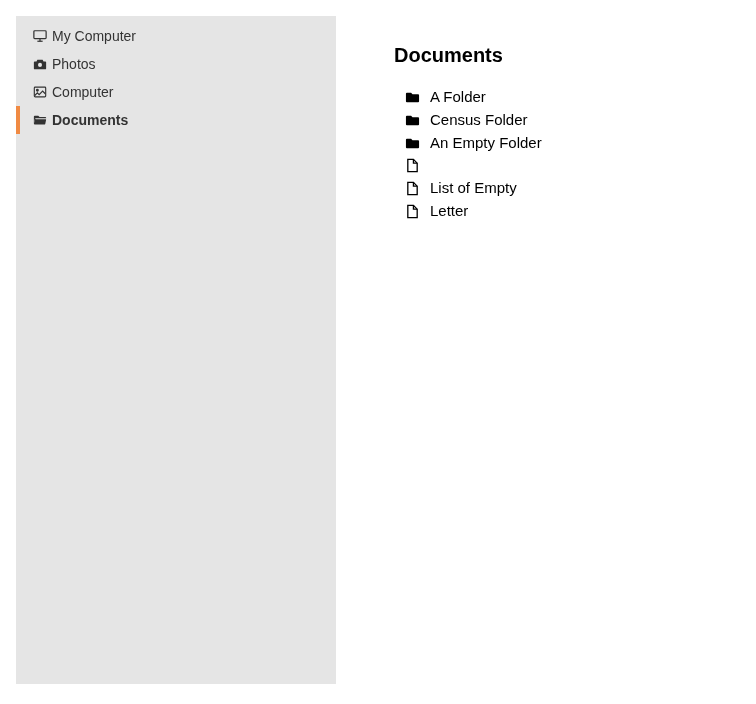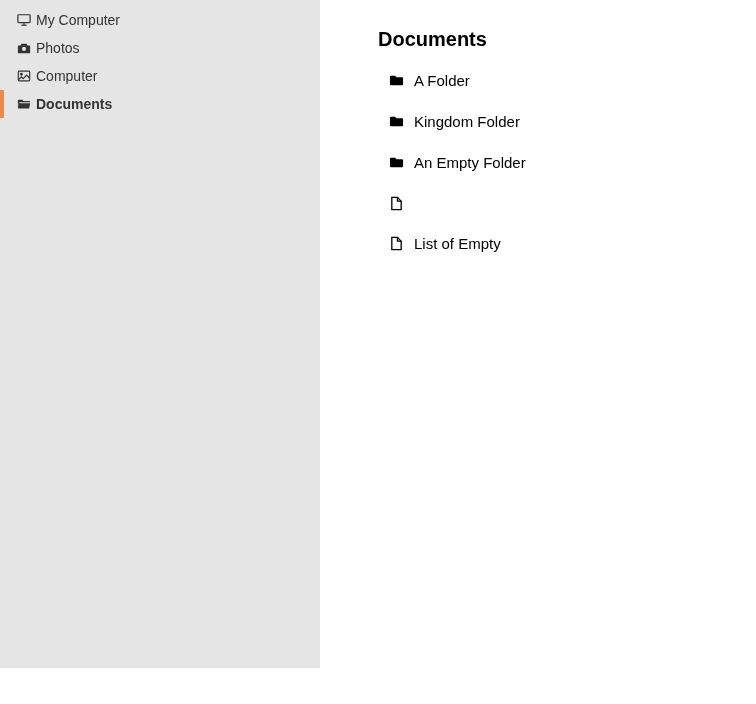--- a/index.html
+++ b/index.html
@@ -1,25 +1,25 @@
 <!DOCTYPE html>
 <html><head>
   <meta charset="utf-8">
   <style>
     * { box-sizing: border-box; margin: 0; padding: 0; }
     body { font-family: Helvetica, Arial, sans-serif; font-size: 14px; color: #333; width: 756px; height: 704px; overflow: hidden; }
-    .container { display: flex; height: 100%; }
+    .container { display: flex; height: 100%; padding: 16px; }
     .sidebar { width: 320px; height: 668px; background: #e5e5e5; padding: 6px 0; }
     .sidebar-item { display: flex; align-items: center; padding: 5px 8px 5px 12px; cursor: pointer; font-size: 14px; line-height: 18px; border-left: 4px solid transparent;}
     .sidebar-item.active { border-left: 4px solid #f08a43; font-weight: bold; }
     .sidebar-item .icon { width: 16px; height: 16px; display: inline-flex; align-items: center; justify-content: center; margin-right: 4px; flex-shrink: 0; }
     .main { flex: 1; padding: 28px 0 0 58px; }
     .main-title { font-size: 20px; font-weight: bold; margin-bottom: 18px; color: #000; }
     .item-list { list-style: none; }
-    .item-row { display: flex; align-items: flex-start; padding: 3px 0; font-size: 15px; color: #000; cursor: pointer; margin-left: 10px; margin-top: 18px;}
+    .item-row { display: flex; align-items: flex-end; padding: 3px 0; font-size: 15px; color: #000; cursor: pointer; margin-left: 10px;}
     .item-row .icon { width: 16px; height: 16px; display: inline-flex; align-items: center; justify-content: center; margin-right: 10px; flex-shrink: 0; }
     svg { display: block; }
   </style>
 </head>
 <body>
 
 <div class="container">
   <div class="sidebar">
     <div class="sidebar-item">
       <span class="icon">
@@ -71,21 +71,21 @@
             </svg>
         </span>
         <span>A Folder</span>
       </li>
       <li class="item-row">
         <span class="icon">
           <svg width="15" height="15" viewBox="0 0 16 16" fill="#000">
               <path d="M1 4a1 1 0 0 1 1-1h4.5l1.5 1.5H14a1 1 0 0 1 1 1V12a1 1 0 0 1-1 1H2a1 1 0 0 1-1-1V4z"></path>
             </svg>
         </span>
-        <span>Kingdom Folder</span>
+        <span>Census Folder</span>
       </li>
       <li class="item-row">
         <span class="icon">
           <svg width="15" height="15" viewBox="0 0 16 16" fill="#000">
               <path d="M1 4a1 1 0 0 1 1-1h4.5l1.5 1.5H14a1 1 0 0 1 1 1V12a1 1 0 0 1-1 1H2a1 1 0 0 1-1-1V4z"></path>
             </svg>
         </span>
         <span>An Empty Folder</span>
       </li>
       <li class="item-row">
@@ -98,15 +98,24 @@
       </li>
       <li class="item-row">
         <span class="icon">
           <svg width="15" height="15" viewBox="0 0 16 16" fill="none" stroke="#000" stroke-width="1.4">
               <path d="M3 1.5h6L13 5.5V14.5H3z"></path>
               <path d="M9 1.5V5.5h4"></path>
             </svg>
         </span>
         <span>List of Empty</span>
       </li>
+      <li class="item-row">
+        <span class="icon">
+          <svg width="15" height="15" viewBox="0 0 16 16" fill="none" stroke="#000" stroke-width="1.4">
+              <path d="M3 1.5h6L13 5.5V14.5H3z"></path>
+              <path d="M9 1.5V5.5h4"></path>
+            </svg>
+        </span>
+        <span>Letter</span>
+      </li>
     </ul>
   </div>
 </div>
 
 </body></html>

